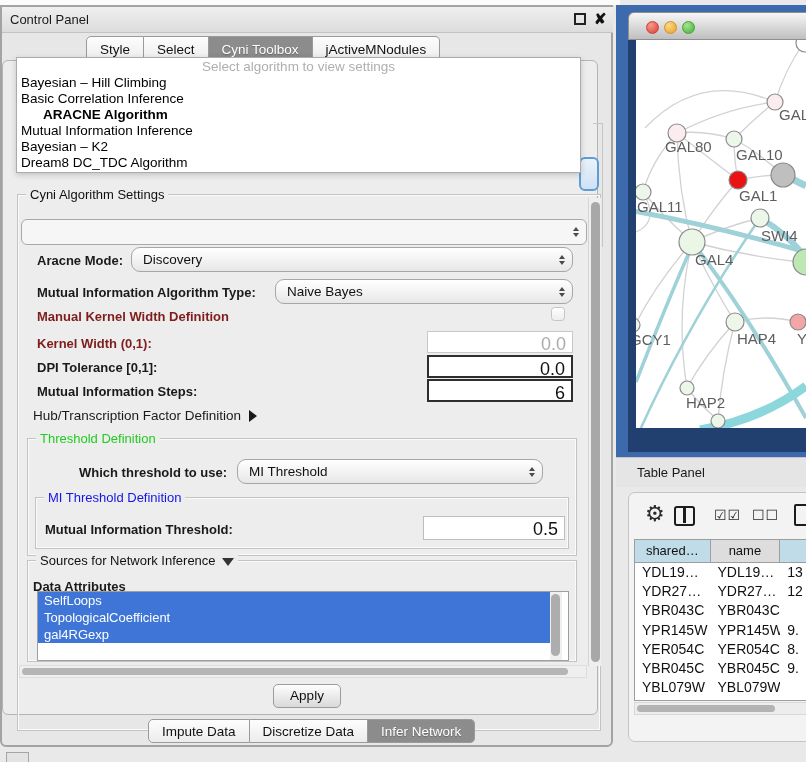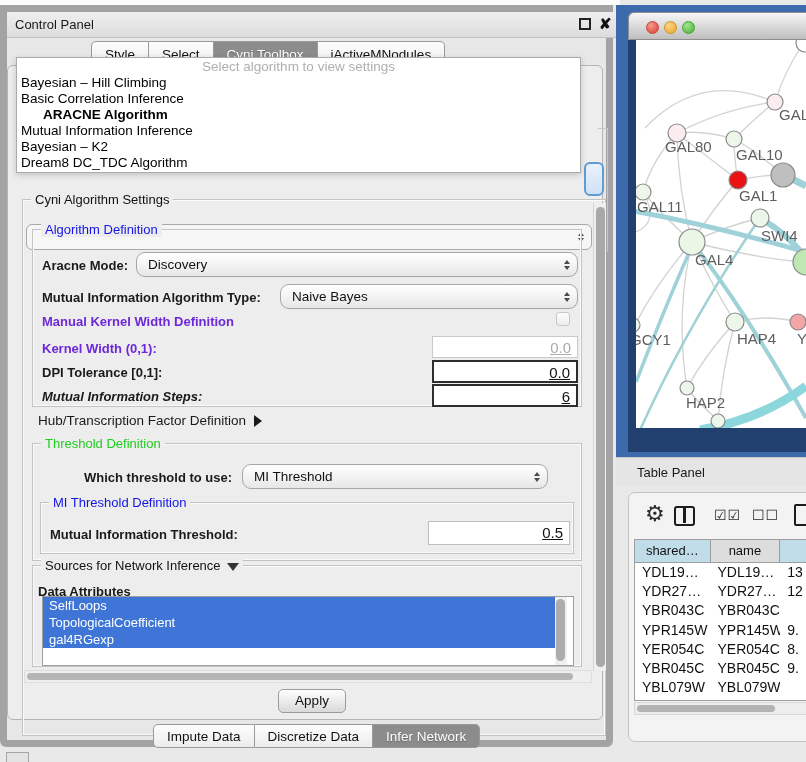--- a/index.html
+++ b/index.html
@@ -4,21 +4,21 @@
 <style>
   * { margin:0; padding:0; box-sizing:border-box; }
   html,body { width:806px; height:762px; overflow:hidden; background:#E9E9E9;
     font-family:"Liberation Sans", sans-serif; }
   #app { position:absolute; left:0; top:0; width:806px; height:762px; }
   .abs { position:absolute; }
 
   
   #white-top { left:0; top:0; width:620px; height:5px; background:#FBFBFB; }
   #cp-window { left:0; top:5px; width:613px; height:742px; background:#E7E7E7;
-    border:7px solid #a3a3a3; border-radius:0 0 6px 6px; }
+    border:2px solid #a3a3a3; border-radius:0 0 6px 6px; }
   #cp-titlebar { left:0; top:0; width:611px; height:26px;
     background:linear-gradient(#EFEFEF,#DCDCDC); border-bottom:1px solid #C2C2C2; }
   #cp-title { left:8px; top:5px; font-size:13px; color:#1A1A1A; }
   #cp-float { left:572px; top:6px; width:12px; height:12px; border:2px solid #222; background:transparent; }
   #cp-close { left:592px; top:3px; font-size:15px; font-weight:bold; color:#111; }
 
   
   #top-tabs { left:84px; top:29px; height:26px; display:flex; align-items:stretch; }
   .tab { display:flex; align-items:center; padding:0 13px; font-size:13.5px; color:#111;
     background:linear-gradient(#FDFDFD,#ECECEC); border:1px solid #9A9A9A; border-left:none; }
@@ -47,34 +47,34 @@
   .pitem.bold { font-weight:bold;margin-left:22px; }
 
   
   .group { position:absolute; border:1px solid #C3C3C3; box-shadow:inset 0 0 0 1px #FAFAFA; }
   .legend { position:absolute; top:-8px; left:8px; background:#EDEDED; padding:0 4px;
     font-size:13px; color:#111; white-space:nowrap; }
   .legend.blue { color:#1414E6; }
   .legend.green { color:#21CC21; }
 
   .lbl { position:absolute; font-size:13px; font-weight:bold; color:#1A1A1A; white-space:nowrap; }
-  .lbl.dis { color:#6d28d9; }
+  .lbl.dis { color:#7f1d1d; }
   .lbl.plain { font-weight:normal; }
 
   .combo { position:absolute; height:25px; border:1px solid #A6A6A6; border-radius:9px;
     background:linear-gradient(#FFFFFF,#E7E7E7); font-size:13.5px; color:#111;
     line-height:23px; padding-left:11px; }
   .spn { position:absolute; right:7px; top:50%; transform:translateY(-50%);
     display:flex; flex-direction:column; gap:2px; }
   .spn i { display:block; width:0; height:0; border-left:3.5px solid transparent; border-right:3.5px solid transparent; }
   .spn .up { border-bottom:4.5px solid #4A4A4A; }
   .spn .dn { border-top:4.5px solid #4A4A4A; }
 
   .field { position:absolute; height:22px; background:#FFF; border:1px solid #BDBDBD;
-    font-size:15px; color:#111; text-align:right; padding:2px 6px 0 0;text-decoration:underline; }
+    font-size:18px; color:#111; text-align:right; padding:2px 6px 0 0; }
   .field.strong { border:2px solid #2E2E2E; height:23px; }
   .field.dis { color:#ABABAB; border-color:#C9C9C9; }
 
   #kw-check { left:548px; top:299px; width:14px; height:14px; border:1.5px solid #C5C5C5;
     border-radius:3.5px; background:linear-gradient(#FEFEFE,#EDEDED); }
 
   .tri-right { display:inline-block; width:0; height:0; border-top:6px solid transparent;
     border-bottom:6px solid transparent; border-left:8px solid #1A1A1A; margin-left:8px; vertical-align:-2px; }
   .tri-down { display:inline-block; width:0; height:0; border-left:6px solid transparent;
     border-right:6px solid transparent; border-top:8px solid #333; margin-left:6px; vertical-align:-1px; }
@@ -177,23 +177,20 @@
         <span class="spn">
             <i class="up"></i>
             <i class="dn"></i>
           </span>
       </div>
 
       <div class="group" style="left:14px; top:133px; width:584px; height:537px;">
         <span class="legend">Cyni Algorithm Settings</span>
       </div>
 
-      <div class="group" style="left:24px; top:163px; width:550px; height:178px;">
-        <span class="legend blue">Algorithm Definition</span>
-      </div>
       <span class="lbl" style="left:34px; top:192px;">Aracne Mode:</span>
       <div class="combo" style="left:128px; top:186px; width:442px;">
         <span>Discovery</span>
         <span class="spn">
             <i class="up"></i>
             <i class="dn"></i>
           </span>
       </div>
       <span class="lbl" style="left:34px; top:224px;">Mutual Information Algorithm Type:</span>
       <div class="combo" style="left:272px; top:218px; width:298px;">
@@ -202,21 +199,21 @@
             <i class="up"></i>
             <i class="dn"></i>
           </span>
       </div>
       <span class="lbl dis" style="left:34px; top:248px;">Manual Kernel Width Definition</span>
       <div id="kw-check" class="abs" style="top:246px;"></div>
       <span class="lbl dis" style="left:34px; top:275px;">Kernel Width (0,1):</span>
       <div class="field dis" style="left:424px; top:270px; width:146px;">0.0</div>
       <span class="lbl" style="left:34px; top:299px;">DPI Tolerance [0,1]:</span>
       <div class="field strong" style="left:424px; top:294px; width:146px;">0.0</div>
-      <span class="lbl" style="left:34px; top:323px;font-style:italic;">Mutual Information Steps:</span>
+      <span class="lbl" style="left:34px; top:323px;">Mutual Information Steps:</span>
       <div class="field strong" style="left:424px; top:318px; width:146px;">6</div>
 
       <span class="lbl plain" style="left:30px; top:347px; font-size:13.5px;">
         <span>Hub/Transcription Factor Definition</span><span class="tri-right"></span>
       </span>
 
       <div class="group" style="left:24px; top:377px; width:550px; height:118px;">
         <span class="legend green">Threshold Definition</span>
       </div>
       <span class="lbl" style="left:76px; top:404px;">Which threshold to use:</span>

